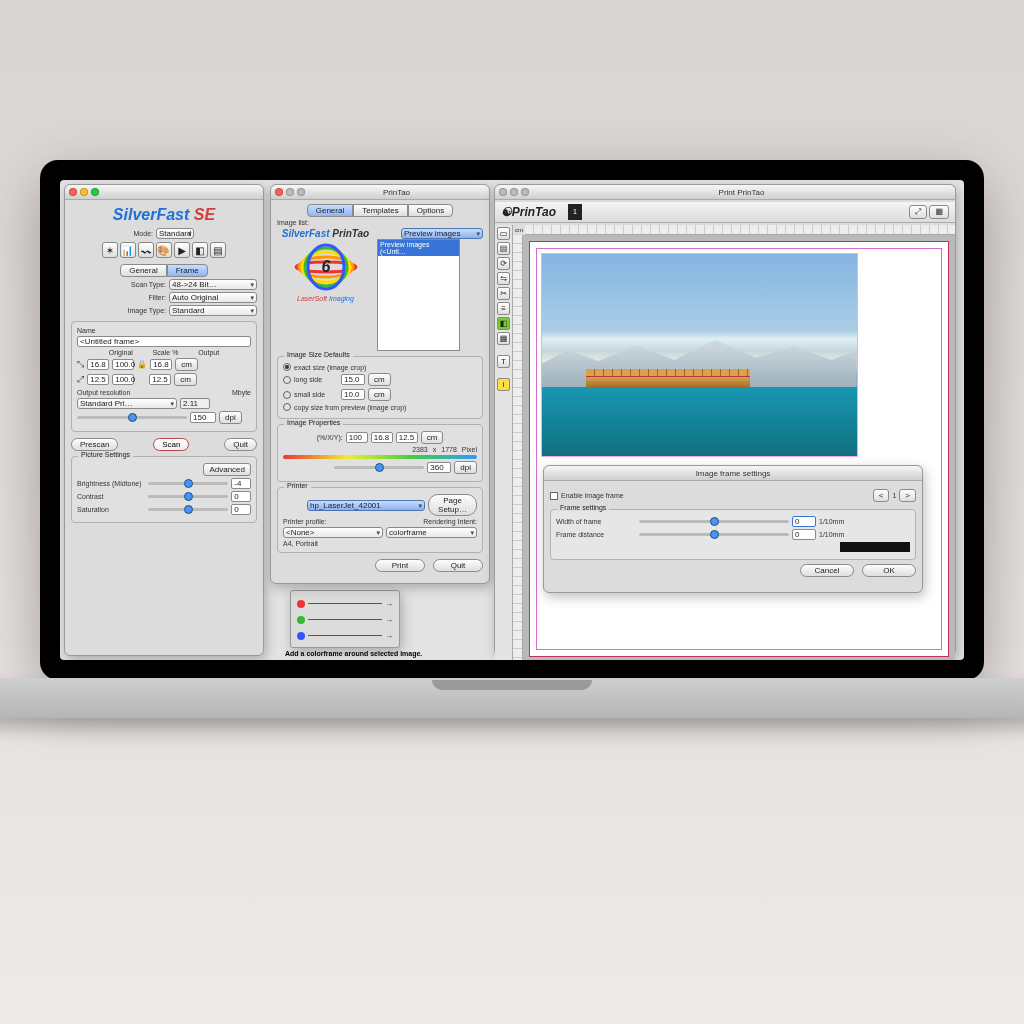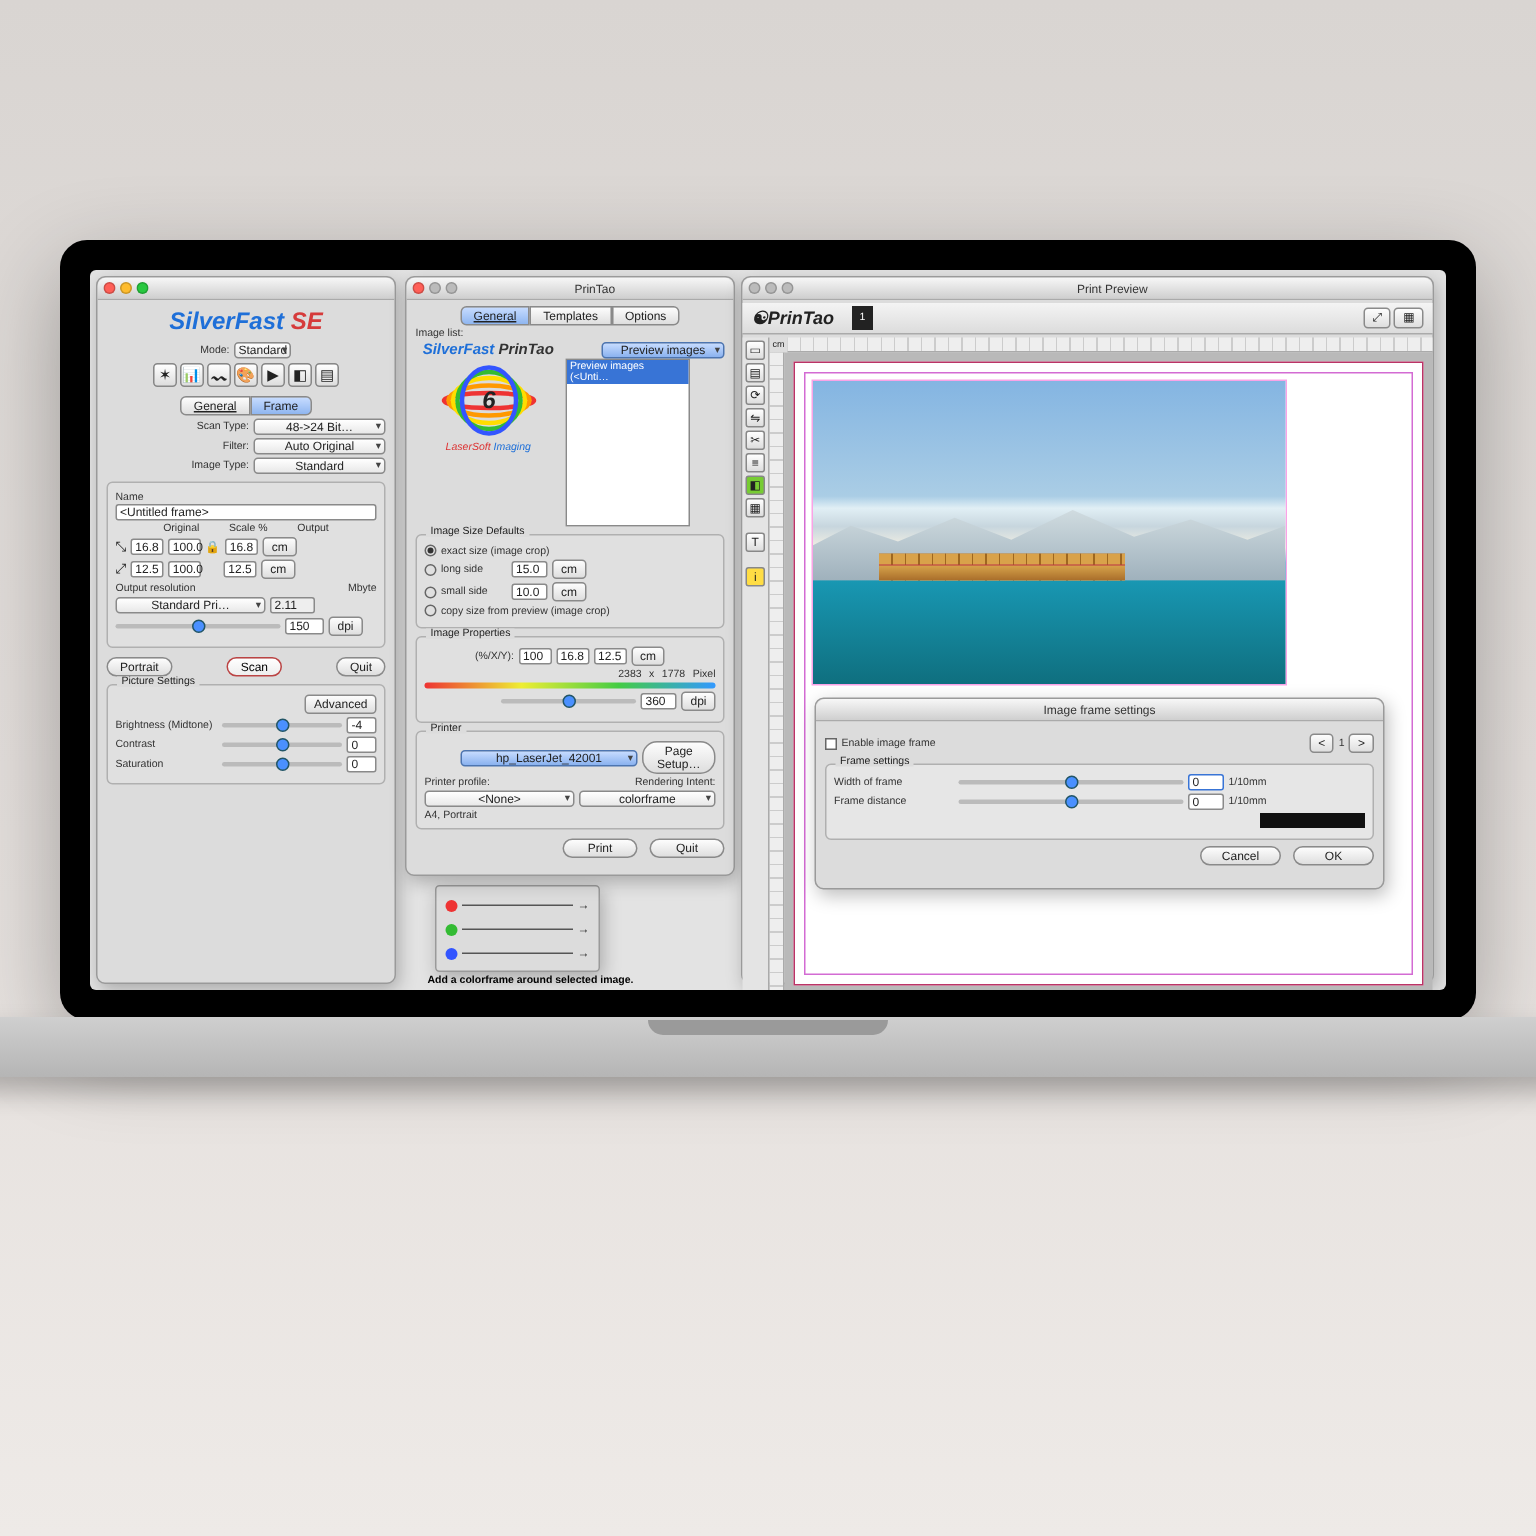--- a/index.html
+++ b/index.html
@@ -55,32 +55,32 @@
   .btn {
     display:inline-block; background:linear-gradient(#fdfdfd,#dedede);
     border:1px solid #8a8a8a; border-radius:10px; padding:1px 8px;
     font-size:8px; text-align:center; cursor:pointer;
   }
   .btn-sq { border-radius:3px; padding:1px 5px; }
   .input, .select {
     background:#fff; border:1px solid #8a8a8a; border-radius:2px;
     padding:0 2px; font-size:8px; height:11px; line-height:10px;
   }
-  .select { background:linear-gradient(#fff,#e8e8e8); border-radius:3px; position:relative; min-width:34px; display:inline-block;text-align:center;}
+  .select { background:linear-gradient(#fff,#e8e8e8); border-radius:3px; position:relative; min-width:34px; display:inline-block;}
   .select::after{content:"▾"; position:absolute; right:2px; top:0; font-size:7px; color:#444;}
   .select-blue { background:linear-gradient(#c7dcff,#8ab2ef); border-color:#4d75b0;margin-left:24px;}
   label, .lbl { font-size:7px; color:#333; }
   .row { display:flex; align-items:center; gap:3px; margin:2px 0;}
   .groupbox { border:1px solid #b0b0b0; border-radius:4px; padding:4px 5px 5px; margin-top:5px; position:relative; background:#e0e0e0;}
   .groupbox > .legend { position:absolute; top:-6px; left:6px; background:#dcdcdc; padding:0 3px; font-size:7px;}
   .slider { appearance:none; height:3px; background:#bbb; border-radius:2px; width:80px;}
   .slider::-webkit-slider-thumb{ appearance:none; width:9px;height:9px;border-radius:50%;background:#4a90ff;border:1px solid #256;}
   .tabbar { display:flex; gap:0; margin-bottom:2px;}
   .tab { flex:none; padding:1px 8px; border:1px solid #8a8a8a; background:linear-gradient(#fdfdfd,#dedede); font-size:8px;}
-  .tab.first{border-radius:4px 0 0 4px;text-decoration:underline;} .tab.last{border-radius:0 4px 4px 0;}
+  .tab.first{border-radius:4px 0 0 4px;} .tab.last{border-radius:0 4px 4px 0;}
   .tab.active{ background:linear-gradient(#c7dcff,#8fb6f0);}
   .radio { width:8px;height:8px;border:1px solid #666;border-radius:50%;display:inline-block;position:relative;}
   .radio.checked::after{content:"";position:absolute;inset:1px;border-radius:50%;background:#333;}
   .checkbox{ width:8px;height:8px;border:1px solid #666;display:inline-block; background:#fff;}
   .grad-bar { height:4px; border-radius:2px;
     background:linear-gradient(90deg,#e33,#ee3,#4c4,#39f);}
   .listbox { background:#fff; border:1px solid #8a8a8a; height:112px; width:83px; font-size:7px;}
 
   
   .logo-sf { font-style:italic; font-weight:bold; font-size:16px; }
@@ -199,21 +199,21 @@
               <span class="input" style="width:30px;background:#eee;">2.11</span>
             </div>
             <div class="row">
               <input type="range" class="slider" style="width: 110px;" value="50">
               <span class="input" style="width:26px">150</span>
               <span class="btn btn-sq">dpi</span>
             </div>
           </div>
 
           <div class="row" style="justify-content:space-between;margin-top:6px;">
-            <span class="btn">Portrait</span>
+            <span class="btn">Prescan</span>
             <span class="btn" style="background:linear-gradient(#fff,#eee);border-color:#b44;color:#000;">Scan</span>
             <span class="btn">Quit</span>
           </div>
 
           <div class="groupbox">
             <span class="legend">Picture Settings</span>
             <div class="row" style="justify-content:flex-end;">
                 <span class="btn btn-sq">Advanced</span>
               </div>
             <div class="row">
@@ -365,21 +365,21 @@
             <span class="btn" style="width:50px">Quit</span>
           </div>
         </div>
       </div>
 
       <div class="win" style="left:434px; top:4px; width:462px; height:472px;">
         <div class="titlebar">
           <span class="tlight tl-gray"></span>
           <span class="tlight tl-gray"></span>
           <span class="tlight tl-gray"></span>
-          <span class="title">Print Preview</span>
+          <span class="title">Print PrinTao</span>
         </div>
         <div class="row" style="padding:2px 6px;justify-content:space-between;background:linear-gradient(#f4f4f4,#dcdcdc);border-bottom:1px solid #aaa;">
           <div style="display:flex;align-items:center;gap:12px;">
             <span style="font-size:12px;font-weight:bold;font-style:italic;">
               <span style="font-size:12px;">☯</span><span>PrinTao</span>
             </span>
             <span style="width:14px;height:16px;background:#222;color:#fff;font-size:7px;text-align:center;line-height:16px;">1</span>
           </div>
           <div style="display:flex;gap:2px;">
             <span class="btn btn-sq">⤢</span>

